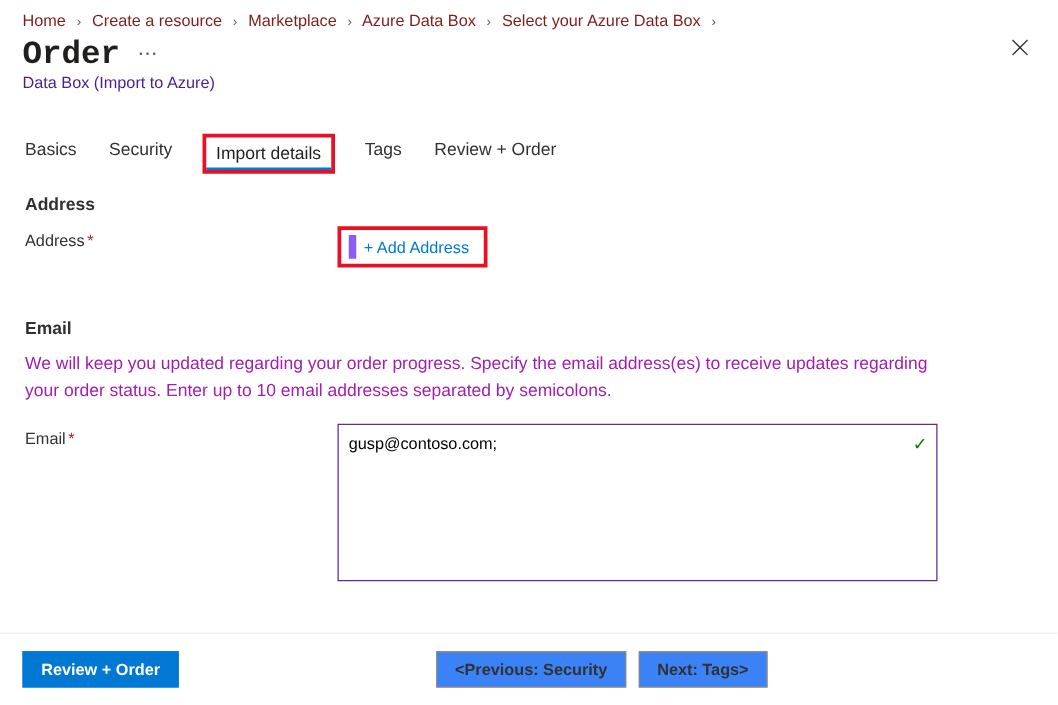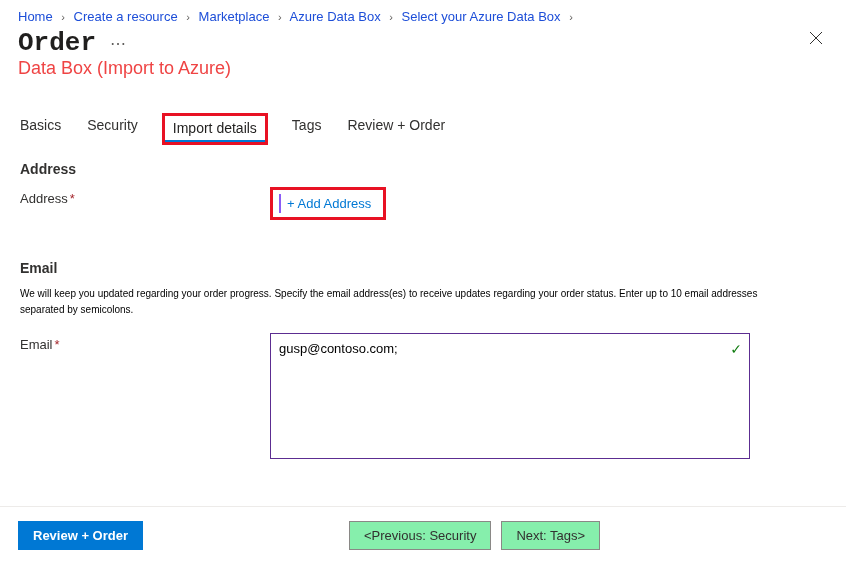--- a/index.html
+++ b/index.html
@@ -15,21 +15,21 @@
     position: relative;
   }
   *, *::before, *::after { box-sizing: border-box; }
 
   .breadcrumb {
     padding: 9px 18px 0 18px;
     font-size: 13px;
     color: #0078d4;
   }
   .breadcrumb a {
-    color: #1d4ed8;
+    color: #7f1d1d;
     text-decoration: none;
     cursor: pointer;
   }
   .breadcrumb .sep {
     color: #605e5c;
     margin: 0 5px;
     font-size: 11px;
   }
 
   .title-row {
@@ -56,22 +56,22 @@
     right: 18px;
     top: 6px;
     width: 20px;
     height: 20px;
     cursor: pointer;
   }
   .close-x svg { width: 16px; height: 16px; }
 
   .subtitle {
     padding: 0 18px 4px 18px;
-    color: #ef4444;
-    font-size: 18px;
+    color: #4c1d95;
+    font-size: 13px;
   }
 
   .tabs {
     display: flex;
     padding: 30px 18px 0 18px;
     gap: 22px;
   }
   .tab {
     font-size: 14px;
     color: #323130;
@@ -123,34 +123,34 @@
   }
   .req { color: #a4262c; margin-left: 2px; }
 
   .add-address-wrap {
     border: 3px solid #e81123;
     display: inline-block;
     padding: 4px 6px;
     position: relative;
   }
   .add-address {
-    border-left: 2px solid #8b5cf6;
+    border-left: 6px solid #8b5cf6;
     padding: 2px 6px 2px 6px;
     color: #0078d4;
     font-size: 13px;
     cursor: pointer;
   }
 
   .email-section {
     margin-top: 40px;
   }
 
   .help-text {
-    color: #000000;
-    font-size: 10px;
+    color: #a21caf;
+    font-size: 14px;
     line-height: 1.55;
     max-width: 740px;
     margin: 6px 0 16px 0;
   }
 
   .email-input-wrap {
     position: relative;
     width: 480px;
   }
   .email-input {
@@ -181,23 +181,24 @@
     align-items: center;
     padding: 0 18px;
     background: #ffffff;
   }
   .footer-spacer { width: 196px; }
   .btn {
     font-size: 13px;
     padding: 6px 14px;
     cursor: pointer;
     border: 1px solid #8a8886;
-    background: #86efac;
+    background: #3b82f6;
     color: #323130;
     margin-right: 10px;
+    font-weight: bold;
   }
   .btn-primary {
     background: #0078d4;
     border-color: #0078d4;
     color: #ffffff;
     font-weight: 600;
   }
 </style>
 </head>
 <body>

